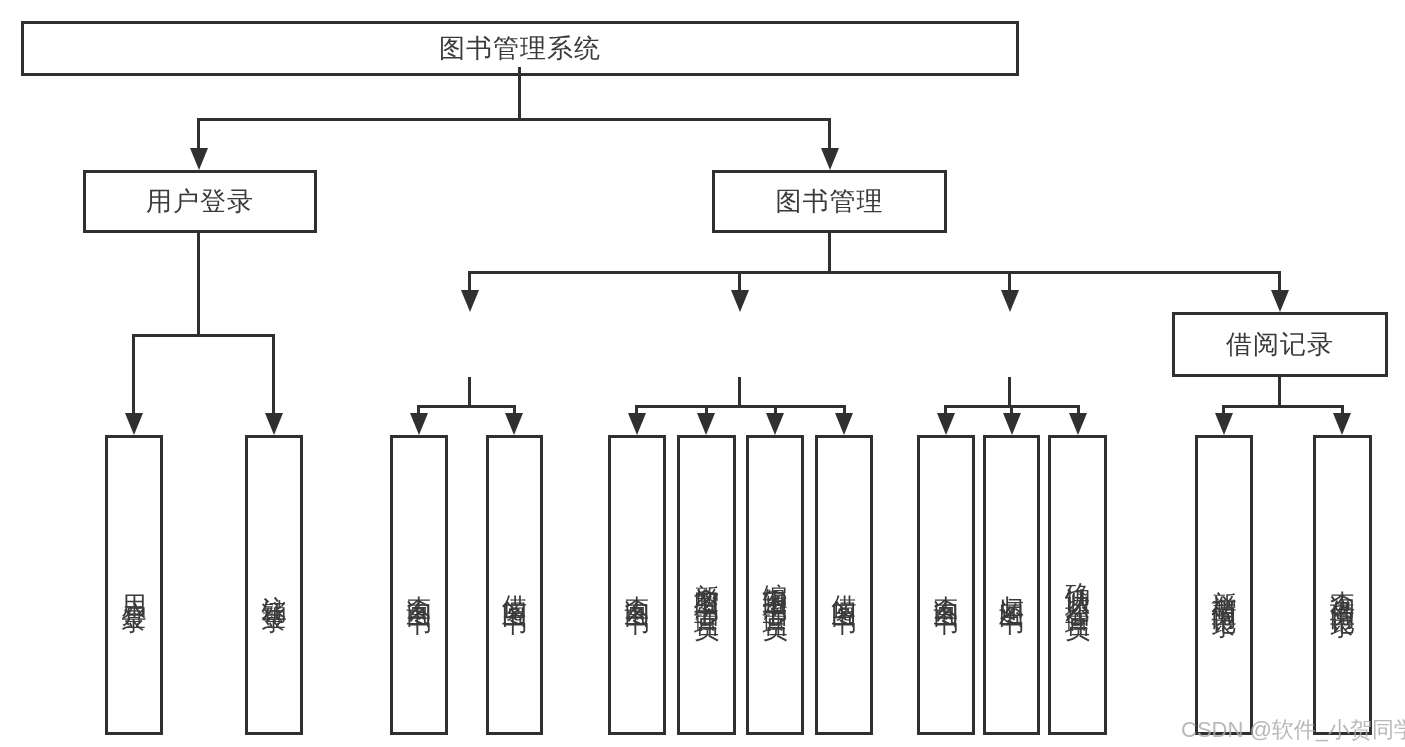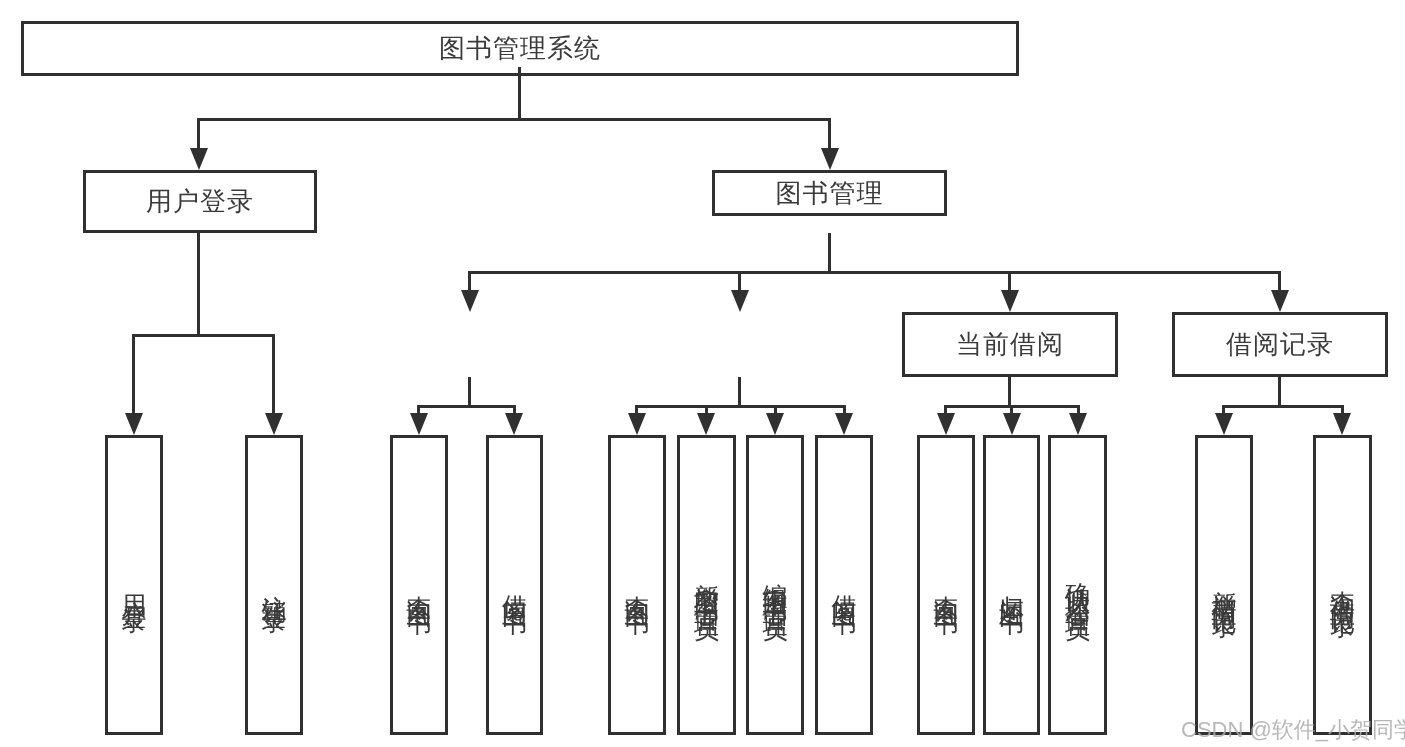--- a/index.html
+++ b/index.html
@@ -69,41 +69,40 @@
   <div class="node" style="left:21px; top:13px; width:998px; height:55px;margin-top:8px;">图书管理系统</div>
 
   <div class="vline" style="left:518px; top:67px; height:52px;"></div>
   <div class="hline" style="left:197px; top:118px; width:634px;"></div>
   <div class="vline" style="left:197px; top:118px; height:33px;"></div>
   <div class="arrow" style="left:190px; top:148px;"></div>
   <div class="vline" style="left:828px; top:118px; height:33px;"></div>
   <div class="arrow" style="left:821px; top:148px;"></div>
 
   <div class="node" style="left:83px; top:170px; width:234px; height:63px;">用户登录</div>
-  <div class="node" style="left:712px; top:170px; width:235px; height:46px;text-align:right;">图书管理</div>
+  <div class="node" style="left:712px; top:170px; width:235px; height:63px;text-align:right;">图书管理</div>
 
   <div class="vline" style="left:197px; top:233px; height:104px;"></div>
   <div class="hline" style="left:132px; top:334px; width:142px;"></div>
   <div class="vline" style="left:132px; top:334px; height:81px;"></div>
   <div class="arrow" style="left:125px; top:413px;"></div>
   <div class="vline" style="left:272px; top:334px; height:81px;"></div>
   <div class="arrow" style="left:265px; top:413px;"></div>
 
   <div class="vline" style="left:828px; top:233px; height:41px;"></div>
   <div class="hline" style="left:468px; top:271px; width:813px;"></div>
   <div class="vline" style="left:468px; top:271px; height:22px;"></div>
   <div class="arrow" style="left:461px; top:290px;"></div>
   <div class="vline" style="left:738px; top:271px; height:22px;"></div>
   <div class="arrow" style="left:731px; top:290px;"></div>
   <div class="vline" style="left:1008px; top:271px; height:22px;"></div>
   <div class="arrow" style="left:1001px; top:290px;"></div>
   <div class="vline" style="left:1278px; top:271px; height:22px;"></div>
   <div class="arrow" style="left:1271px; top:290px;"></div>
 
-  <div class="node" style="left:902px; top:312px; width:216px; height:65px;">当前借阅</div>
   <div class="node" style="left:1172px; top:312px; width:216px; height:65px;">借阅记录</div>
 
   <div class="vline" style="left:468px; top:377px; height:31px;"></div>
   <div class="hline" style="left:417px; top:405px; width:99px;"></div>
   <div class="vline" style="left:417px; top:405px; height:12px;"></div>
   <div class="arrow" style="left:410px; top:413px;"></div>
   <div class="vline" style="left:513px; top:405px; height:12px;"></div>
   <div class="arrow" style="left:505px; top:413px;"></div>
 
   <div class="vline" style="left:738px; top:377px; height:31px;"></div>

